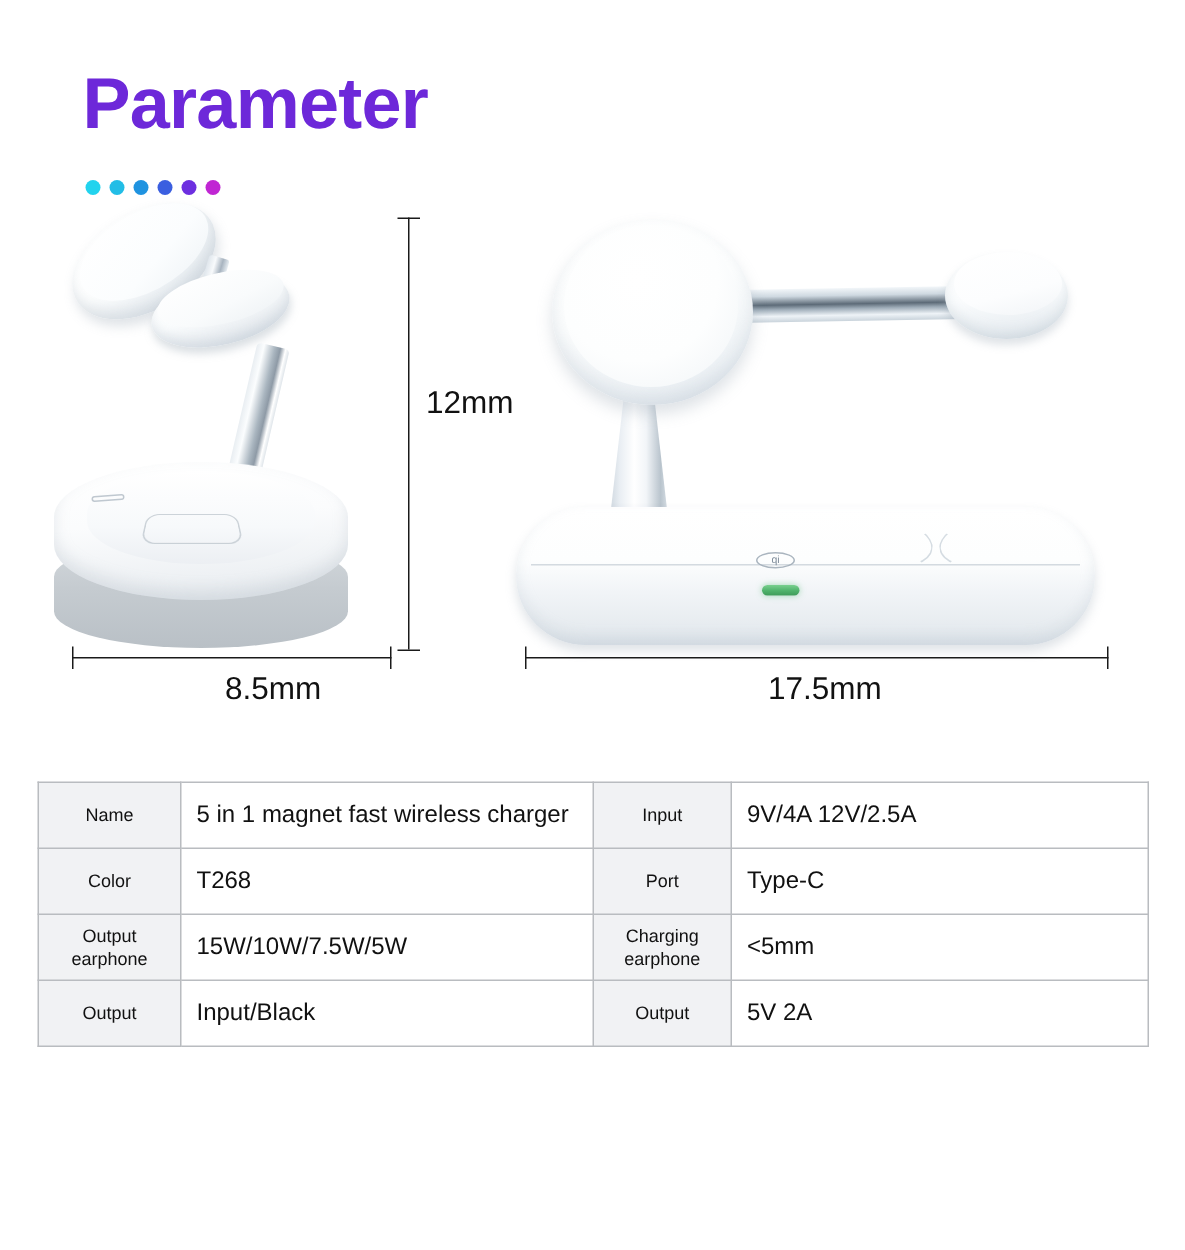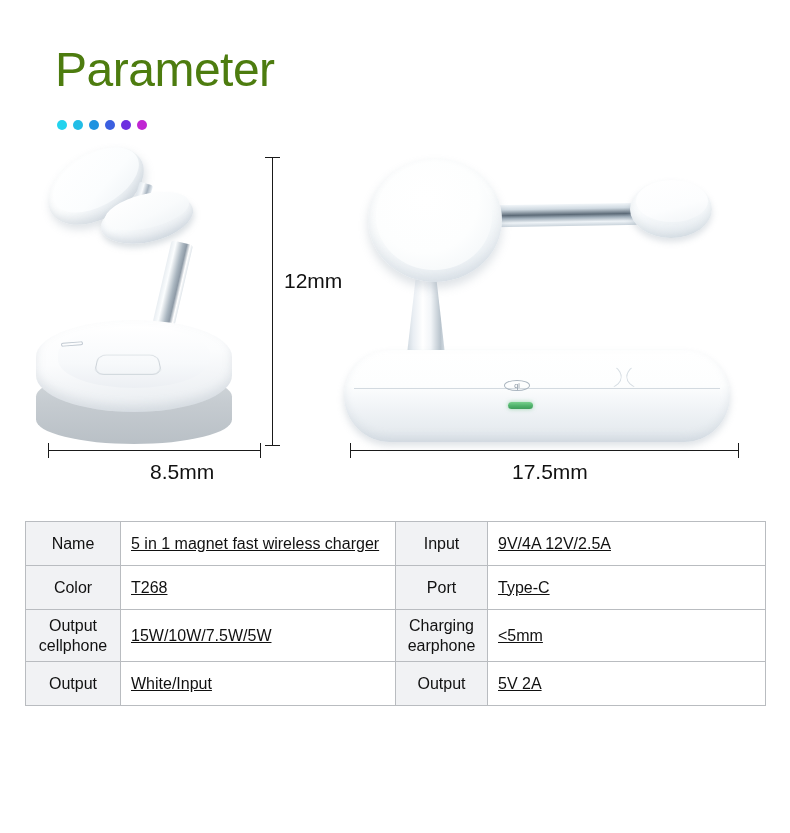--- a/index.html
+++ b/index.html
@@ -14,42 +14,42 @@
     position: relative;
     overflow: hidden;
   }
 
   
   #header { position: absolute; left: 0; top: 0; width: 790px; height: 150px; }
   #page-title {
     position: absolute;
     left: 55px; top: 46px;
     font-size: 48px;
-    font-weight: 400;
+    font-weight: 700;
     letter-spacing: -0.5px;
-    color: #4d7c0f;
+    color: #6d28d9;
     line-height: 1;
   }
   #dot-row {
     position: absolute;
     left: 57px; top: 120px;
     display: flex;
     gap: 6px;
     align-items: center;
   }
   #dot-row .dot {
     width: 10px; height: 10px;
     border-radius: 50%;
     display: block;
   }
 
   
   #product-area {
     position: absolute;
-    left: 0; top: 150px;
+    left: 0; top: 138px;
     width: 790px; height: 350px;
   }
 
   
   .dim-label {
     position: absolute;
     font-size: 21px;
     color: #111;
     font-family: "Liberation Sans", sans-serif;
     white-space: nowrap;
@@ -295,27 +295,26 @@
   #spec-table td {
     border: 1px solid #b9bcc0;
     padding: 6px 10px;
     vertical-align: middle;
     line-height: 1.22;
     color: #111;
   }
   #spec-table td.lbl {
     background: #f1f2f4;
     text-align: center;
-    font-size: 16px;
+    font-size: 12px;
   }
   #spec-table td.val {
     background: #ffffff;
     text-align: left;
     font-size: 16px;
-    text-decoration: underline;
   }
   #spec-table col.c1 { width: 95px; }
   #spec-table col.c2 { width: 275px; }
   #spec-table col.c3 { width: 92px; }
   #spec-table col.c4 { width: 278px; }
   #spec-table tr { height: 44px; }
 </style>
 </head>
 <body>
 
@@ -399,25 +398,25 @@
         <td class="lbl">Input</td>
         <td class="val">9V/4A 12V/2.5A</td>
       </tr>
       <tr>
         <td class="lbl">Color</td>
         <td class="val">T268</td>
         <td class="lbl">Port</td>
         <td class="val">Type-C</td>
       </tr>
       <tr>
-        <td class="lbl">Output cellphone</td>
+        <td class="lbl">Output earphone</td>
         <td class="val">15W/10W/7.5W/5W</td>
         <td class="lbl">Charging earphone</td>
         <td class="val">&lt;5mm</td>
       </tr>
       <tr>
         <td class="lbl">Output</td>
-        <td class="val">White/Input</td>
+        <td class="val">Input/Black</td>
         <td class="lbl">Output</td>
         <td class="val">5V 2A</td>
       </tr>
     </tbody>
 </table>
 
 </body></html>

